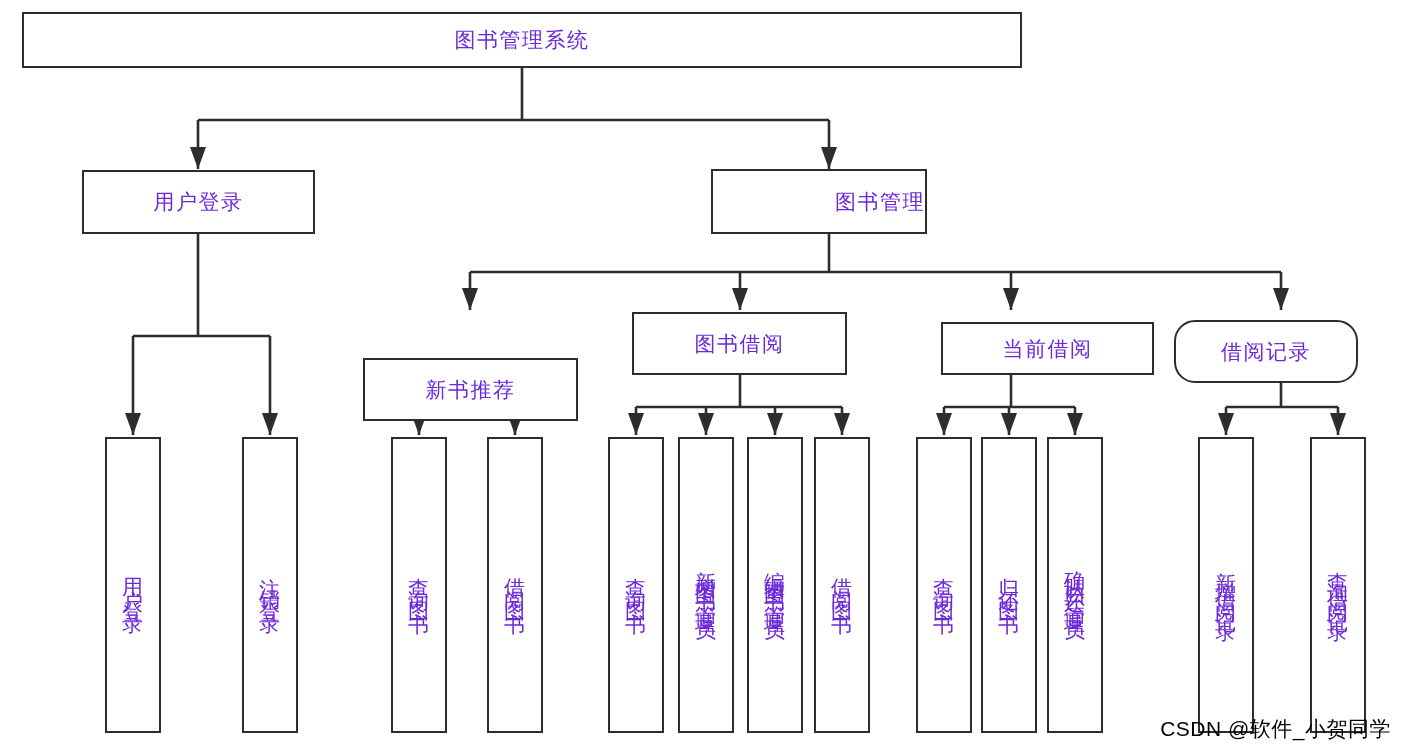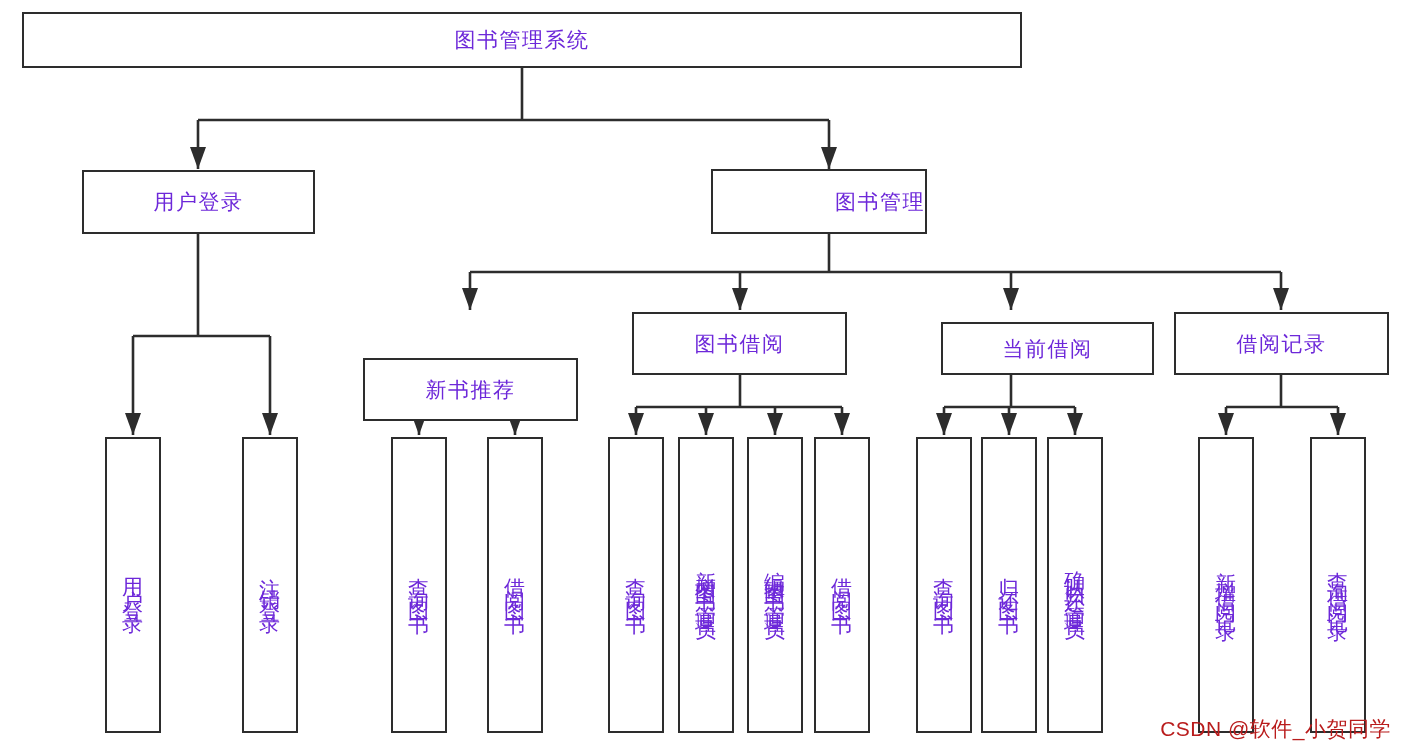--- a/index.html
+++ b/index.html
@@ -29,30 +29,30 @@
   }
   .vbox .vtext.mid{letter-spacing:10px;}
   .vbox .vtext.long{letter-spacing:7px;}
   
   .b-root{left:22px;top:12px;width:1000px;height:56px;}
   .b-user-login{left:82px;top:170px;width:233px;height:64px;}
   .b-book-mgmt{left:711px;top:169px;width:216px;height:65px;justify-content:flex-end;}
   .b-new-rec{left:363px;top:312px;width:215px;height:63px;margin-top:46px;}
   .b-borrow{left:632px;top:312px;width:215px;height:63px;text-align:center;}
   .b-current{left:905px;top:322px;width:213px;height:53px;margin-left:36px;}
-  .b-records{left:1174px;top:312px;width:215px;height:63px;}
+  .b-records{left:1174px;top:320px;width:184px;height:63px;border-radius:21px;}
   .leaf{top:437px;width:56px;height:296px;}
   .l1{left:105px;} .l2{left:242px;}
   .l3{left:391px;} .l4{left:487px;}
   .l5{left:608px;} .l6{left:678px;} .l7{left:747px;} .l8{left:814px;}
   .l9{left:916px;} .l10{left:981px;} .l11{left:1047px;}
   .l12{left:1198px;} .l13{left:1310px;}
   #watermark{
     position:absolute;right:14px;bottom:4px;
-    font-size:21px;color:#b91c1c;letter-spacing:0.5px;
+    font-size:21px;color:#000000;letter-spacing:0.5px;
     white-space:nowrap;
   }
 </style>
 </head>
 <body>
 
 <div id="stage">
 
   <svg id="wires" viewBox="0 0 1405 747" xmlns="http://www.w3.org/2000/svg">
     <defs>

